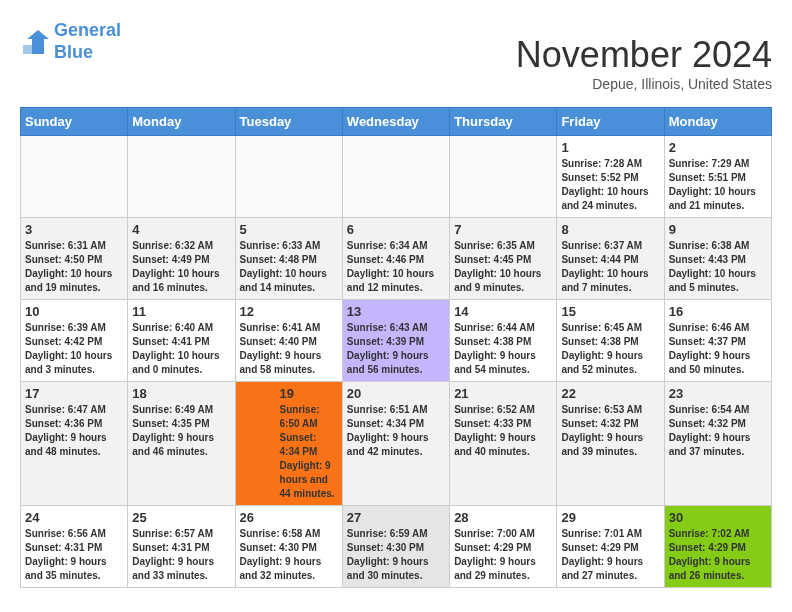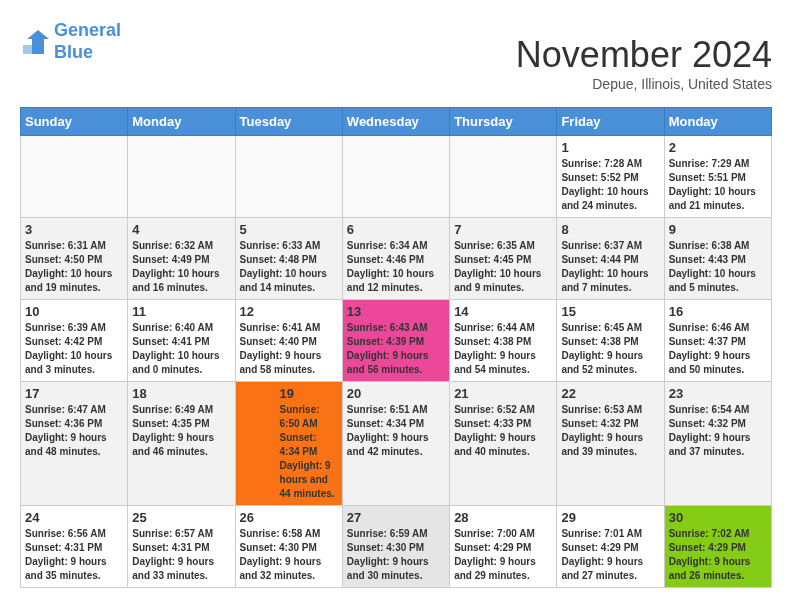--- a/index.html
+++ b/index.html
@@ -131,21 +131,21 @@
             <div class="day-info" style="white-space: pre-line;">Sunrise: 6:40 AM
 Sunset: 4:41 PM
 Daylight: 10 hours and 0 minutes.</div>
           </td>
           <td style="background: rgb(255, 255, 255);">
             <span class="day-num">12</span>
             <div class="day-info" style="white-space: pre-line;">Sunrise: 6:41 AM
 Sunset: 4:40 PM
 Daylight: 9 hours and 58 minutes.</div>
           </td>
-          <td style="background: #ec4899;">
+          <td style="background: #c4b5fd;">
             <span class="day-num">13</span>
             <div class="day-info" style="white-space: pre-line;">Sunrise: 6:43 AM
 Sunset: 4:39 PM
 Daylight: 9 hours and 56 minutes.</div>
           </td>
           <td style="background: rgb(255, 255, 255);">
             <span class="day-num">14</span>
             <div class="day-info" style="white-space: pre-line;">Sunrise: 6:44 AM
 Sunset: 4:38 PM
 Daylight: 9 hours and 54 minutes.</div>

